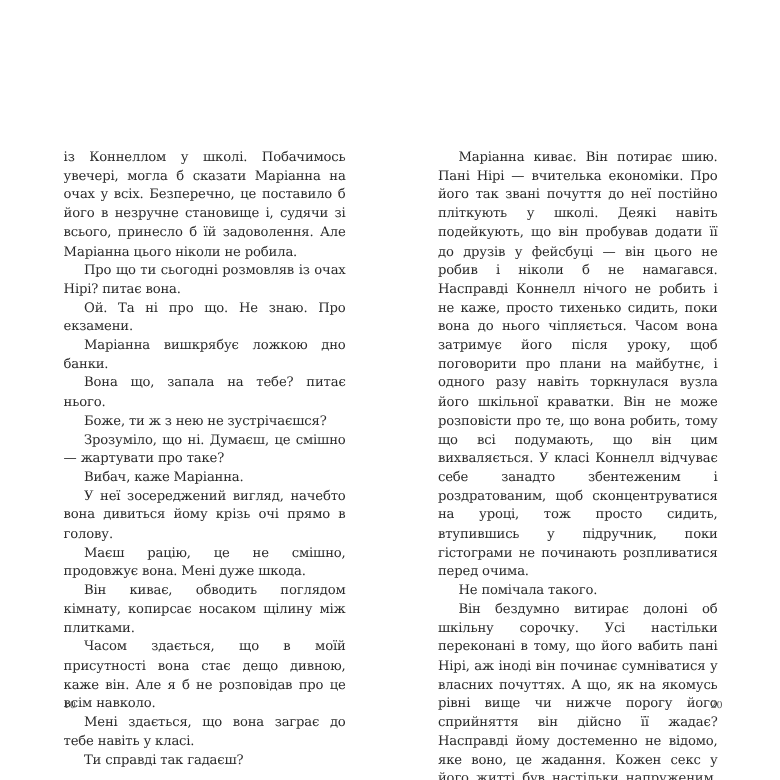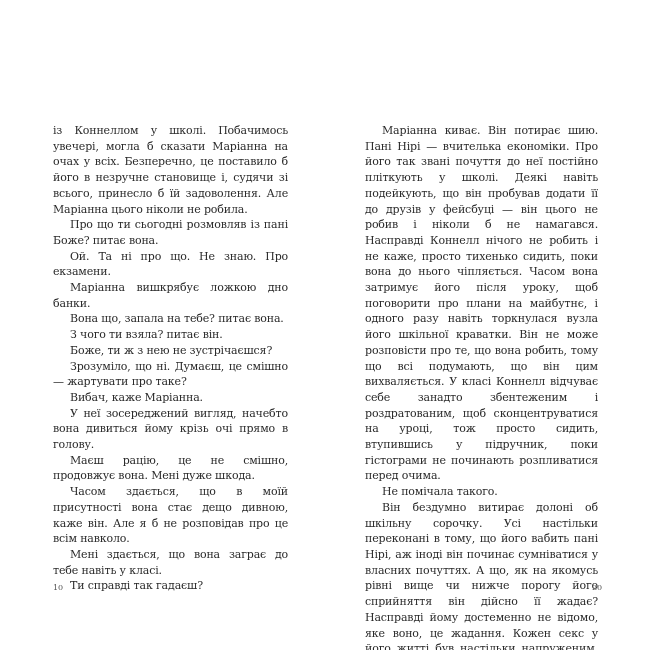--- a/index.html
+++ b/index.html
@@ -25,30 +25,30 @@
   }
   .folio.left { left:53px; }
   .folio.right { left:592px; }
 </style>
 </head>
 <body>
 
 <div class="spread">
   <div class="page left">
     <p class="para noindent">із Коннеллом у школі. Побачимось увечері, могла б сказати Маріанна на очах у всіх. Безперечно, це поставило б його в незручне становище і, судячи зі всього, принесло б їй задоволення. Але Маріанна цього ніколи не робила.</p>
-    <p class="para">Про що ти сьогодні розмовляв із пані Боже? питає вона.</p>
+    <p class="para">Про що ти сьогодні розмовляв із очах Нірі? питає вона.</p>
     <p class="para">Ой. Та ні про що. Не знаю. Про екзамени.</p>
     <p class="para">Маріанна вишкрябує ложкою дно банки.</p>
-    <p class="para">Вона що, запала на тебе? питає вона.</p>
-    <p class="para">З чого ти взяла? питає він.</p>
+    <p class="para">Вона що, запала на тебе? питає нього.</p>
     <p class="para">Боже, ти ж з нею не зустрічаєшся?</p>
     <p class="para">Зрозуміло, що ні. Думаєш, це смішно — жартувати про таке?</p>
     <p class="para">Вибач, каже Маріанна.</p>
     <p class="para">У неї зосереджений вигляд, начебто вона дивиться йому крізь очі прямо в голову.</p>
     <p class="para">Маєш рацію, це не смішно, продовжує вона. Мені дуже шкода.</p>
+    <p class="para">Він киває, обводить поглядом кімнату, копирсає носаком щілину між плитками.</p>
     <p class="para">Часом здається, що в моїй присутності вона стає дещо дивною, каже він. Але я б не розповідав про це всім навколо.</p>
     <p class="para">Мені здається, що вона заграє до тебе навіть у класі.</p>
     <p class="para">Ти справді так гадаєш?</p>
   </div>
 
   <div class="page right">
     <p class="para">Маріанна киває. Він потирає шию. Пані Нірі — вчителька економіки. Про його так звані почуття до неї постійно пліткують у школі. Деякі навіть подейкують, що він пробував додати її до друзів у фейсбуці — він цього не робив і ніколи б не намагався. Насправді Коннелл нічого не робить і не каже, просто тихенько сидить, поки вона до нього чіпляється. Часом вона затримує його після уроку, щоб поговорити про плани на майбутнє, і одного разу навіть торкнулася вузла його шкільної краватки. Він не може розповісти про те, що вона робить, тому що всі подумають, що він цим вихваляється. У класі Коннелл відчуває себе занадто збентеженим і роздратованим, щоб сконцентруватися на уроці, тож просто сидить, втупившись у підручник, поки гістограми не починають розпливатися перед очима.</p>
     <p class="para">Не помічала такого.</p>
     <p class="para">Він бездумно витирає долоні об шкільну сорочку. Усі настільки переконані в тому, що його вабить пані Нірі, аж іноді він починає сумніватися у власних почуттях. А що, як на якомусь рівні вище чи нижче порогу його сприйняття він дійсно її жадає? Насправді йому достеменно не відомо, яке воно, це жадання. Кожен секс у його житті був настільки напруженим, що приносив здебільшого неприємні відчуття і змушував його підозрювати, що з ним щось не так, що він не здатен</p>
   </div>

